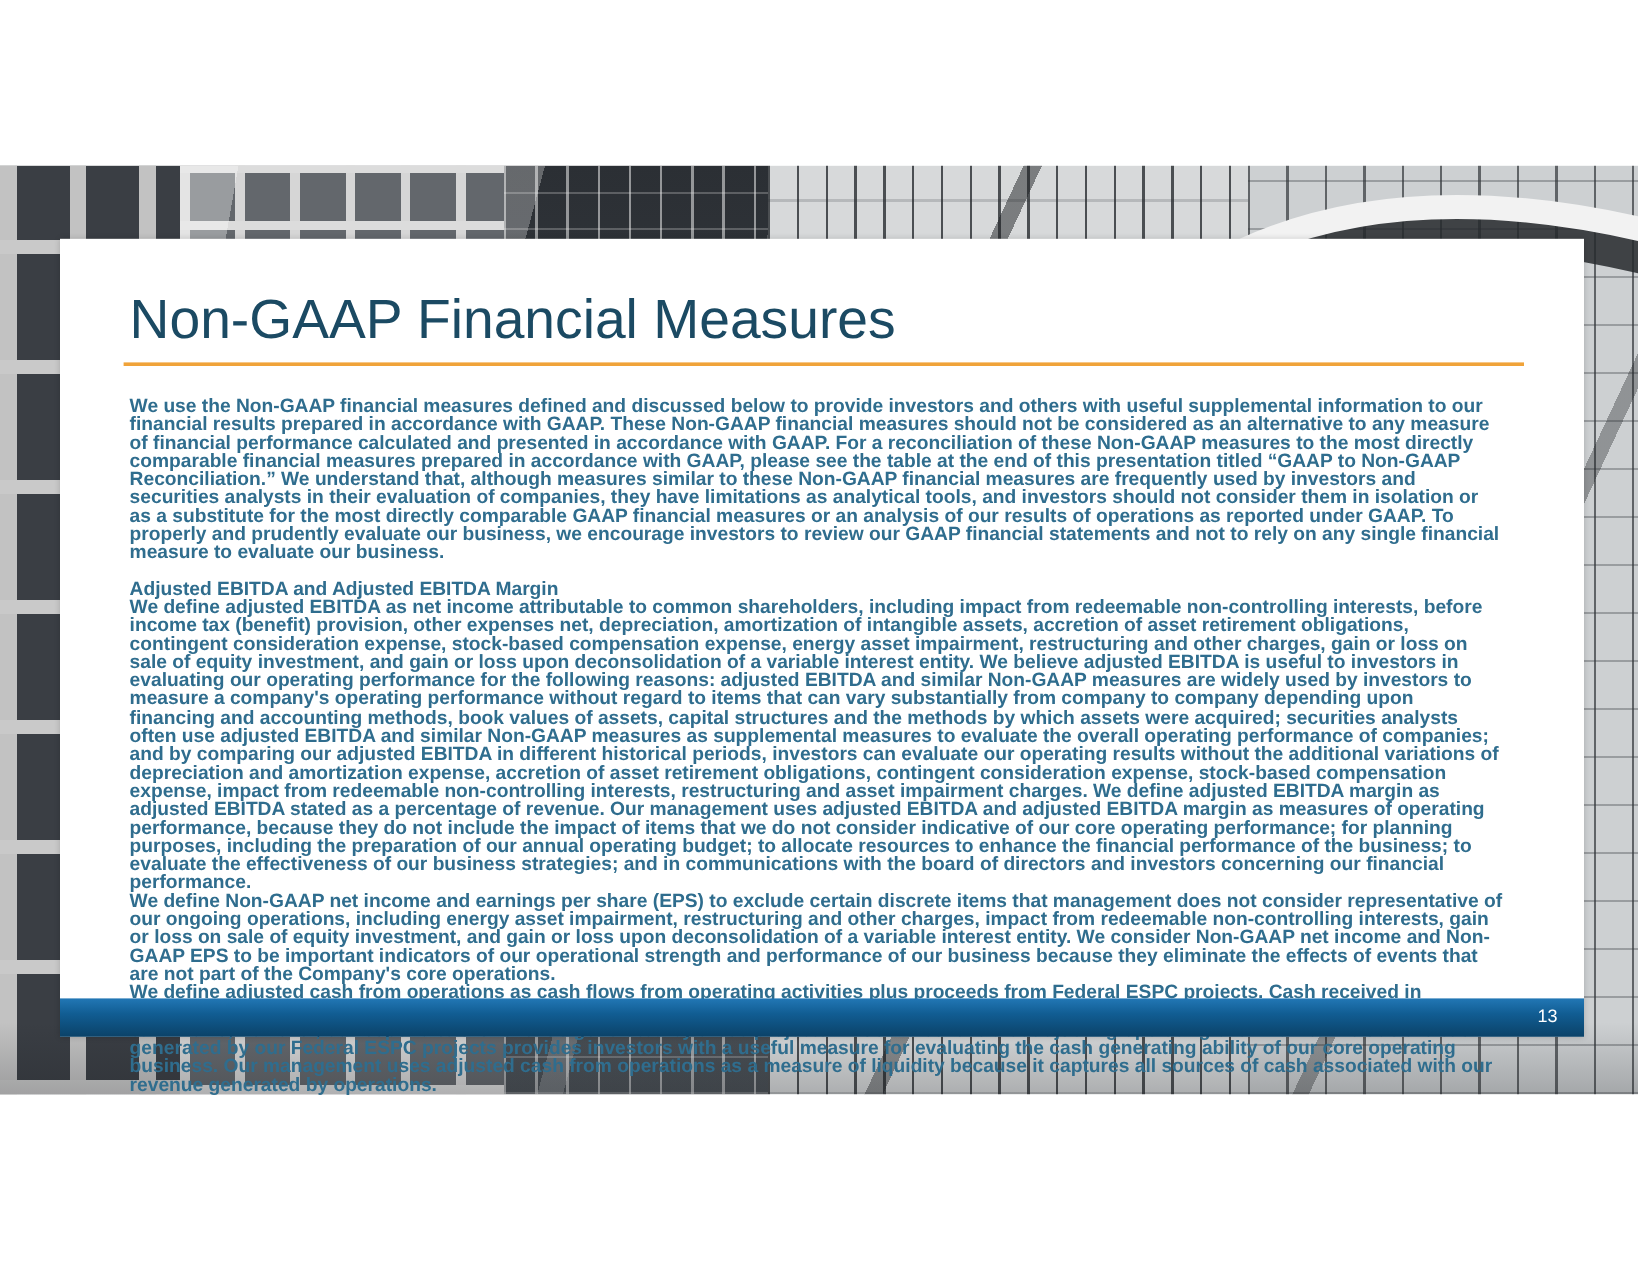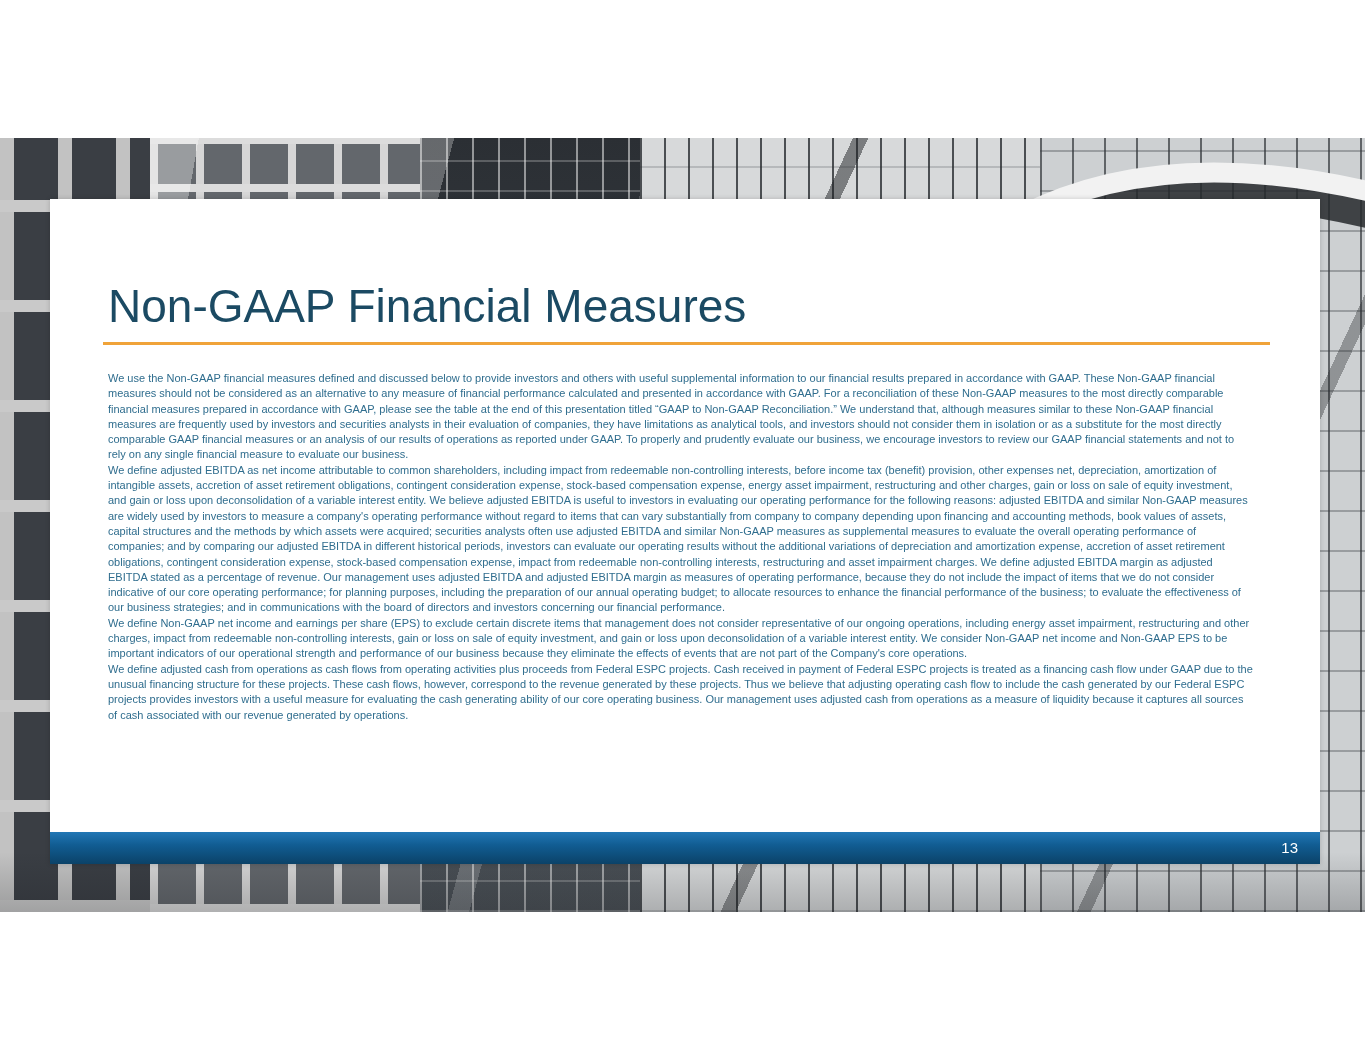--- a/index.html
+++ b/index.html
@@ -34,24 +34,24 @@
     background-image:
       linear-gradient(295deg,transparent 0 40%,rgba(30,33,36,.35) 40% 42%,transparent 42%),
       repeating-linear-gradient(90deg,rgba(50,54,58,.7) 0 2px,transparent 2px 32px),
       repeating-linear-gradient(0deg,rgba(90,94,98,.45) 0 2px,transparent 2px 40px);}
   .swoosh{position:absolute;left:1000px;top:0;width:365px;height:240px;}
   .strip-shade{position:absolute;left:0;bottom:0;width:100%;height:60px;
     background:linear-gradient(180deg,rgba(0,0,0,0) 0%,rgba(20,22,25,.22) 100%);}
   
   .card{position:absolute;left:50px;top:199px;width:1270px;height:665px;background:#ffffff;
     box-shadow:0 0 5px rgba(0,0,0,.18);}
-  .card-inner{position:absolute;left:58px;right:50px;top:0;margin-top:40px;}
+  .card-inner{position:absolute;left:58px;right:50px;top:0;}
   .slide-title{margin:44px 0 0 0;font-size:46px;line-height:1.0;font-weight:400;letter-spacing:0px;}
   .rule{height:3px;margin:13px 0 0 -5px;border:none;}
-  .body-copy{margin-top:26px;width:1145px;font-size:11px;line-height:15.3px;}
+  .body-copy{margin-top:26px;width:1145px;font-size:16px;line-height:15.3px;font-weight:bold;}
   .body-copy p{margin:0;}
   .sec-heading{margin-top:15px !important;}
   
   .footer-bar{position:absolute;left:0;right:0;bottom:0;height:32px;
     background:linear-gradient(180deg,#2277b5 0%,#115d93 40%,#0b4268 100%);}
   .page-number{position:absolute;right:22px;top:0;height:32px;line-height:32px;
     color:#ffffff;font-size:15px;}
 </style>
 </head>
 <body>
@@ -72,20 +72,21 @@
   </div>
 
   <div class="card">
     <div class="card-inner">
       <h1 class="slide-title" style="color: rgb(27, 74, 99);">Non-GAAP Financial Measures</h1>
       <div class="rule" style="background: rgb(240, 163, 57);"></div>
 
       <div class="body-copy" style="color: rgb(47, 109, 142);">
         <p>We use the Non-GAAP financial measures defined and discussed below to provide investors and others with useful supplemental information to our financial results prepared in accordance with GAAP. These Non-GAAP financial measures should not be considered as an alternative to any measure of financial performance calculated and presented in accordance with GAAP. For a reconciliation of these Non-GAAP measures to the most directly comparable financial measures prepared in accordance with GAAP, please see the table at the end of this presentation titled “GAAP to Non-GAAP Reconciliation.”  We understand that, although measures similar to these Non-GAAP financial measures are frequently used by investors and securities analysts in their evaluation of companies, they have limitations as analytical tools, and investors should not consider them in isolation or as a substitute for the most directly comparable GAAP financial measures or an analysis of our results of operations as reported under GAAP. To properly and prudently evaluate our business, we encourage investors to review our GAAP financial statements and not to rely on any single financial measure to evaluate our business.</p>
 
+        <p class="sec-heading">Adjusted EBITDA and Adjusted EBITDA Margin</p>
         <p>We define adjusted EBITDA as net income attributable to common shareholders, including impact from redeemable non-controlling interests, before income tax (benefit) provision, other expenses net,  depreciation, amortization of intangible assets, accretion of asset retirement obligations, contingent consideration expense, stock-based compensation expense, energy asset impairment, restructuring and other charges, gain or loss on sale of equity investment, and gain or loss upon deconsolidation of a variable interest entity. We believe adjusted EBITDA is useful to investors in evaluating our operating performance for the following reasons: adjusted EBITDA and similar Non-GAAP measures are widely used by investors to measure a company's operating performance without regard to items that can vary substantially from company to company depending upon financing and accounting methods, book values of assets, capital structures and the methods by which assets were acquired; securities analysts often use adjusted EBITDA and similar Non-GAAP measures as supplemental measures to evaluate the overall operating performance of companies; and by comparing our adjusted EBITDA in different historical periods, investors can evaluate our operating results without the additional variations of depreciation and amortization expense, accretion of asset retirement obligations, contingent consideration expense, stock-based compensation expense, impact from redeemable non-controlling interests, restructuring and asset impairment charges. We define adjusted EBITDA margin as adjusted EBITDA stated as a percentage of revenue.  Our management uses adjusted EBITDA and adjusted EBITDA margin as measures of operating performance, because they do not include the impact of items that we do not consider indicative of our core operating performance; for planning purposes, including the preparation of our annual operating budget; to allocate resources to enhance the financial performance of the business; to evaluate the effectiveness of our business strategies; and in communications with the board of directors and investors concerning our financial performance.</p>
 
         <p>We define Non-GAAP net income and earnings per share (EPS) to exclude certain discrete items that management does not consider representative of our ongoing operations, including energy asset impairment, restructuring and other charges, impact from redeemable non-controlling interests, gain or loss on sale of equity investment, and gain or loss upon deconsolidation of a variable interest entity. We consider Non-GAAP net income and Non-GAAP EPS to be important indicators of our operational strength and performance of our business because they eliminate the effects of events that are not part of the Company's core operations.</p>
 
         <p>We define adjusted cash from operations as cash flows from operating activities plus proceeds from Federal ESPC projects. Cash received in payment of Federal ESPC projects is treated as a financing cash flow under GAAP due to the unusual financing structure for these projects. These cash flows, however, correspond to the revenue generated by these projects. Thus we believe that adjusting operating cash flow to include the cash generated by our Federal ESPC projects provides investors with a useful measure for evaluating the cash generating ability of our core operating business. Our management uses adjusted cash from operations as a measure of liquidity because it captures all sources of cash associated with our revenue generated by operations.</p>
       </div>
     </div>
 
     <div class="footer-bar" style="background: linear-gradient(rgb(34, 119, 181) 0%, rgb(17, 93, 147) 40%, rgb(11, 66, 104) 100%); padding-left: 28px;">
       <span class="page-number">13</span>

